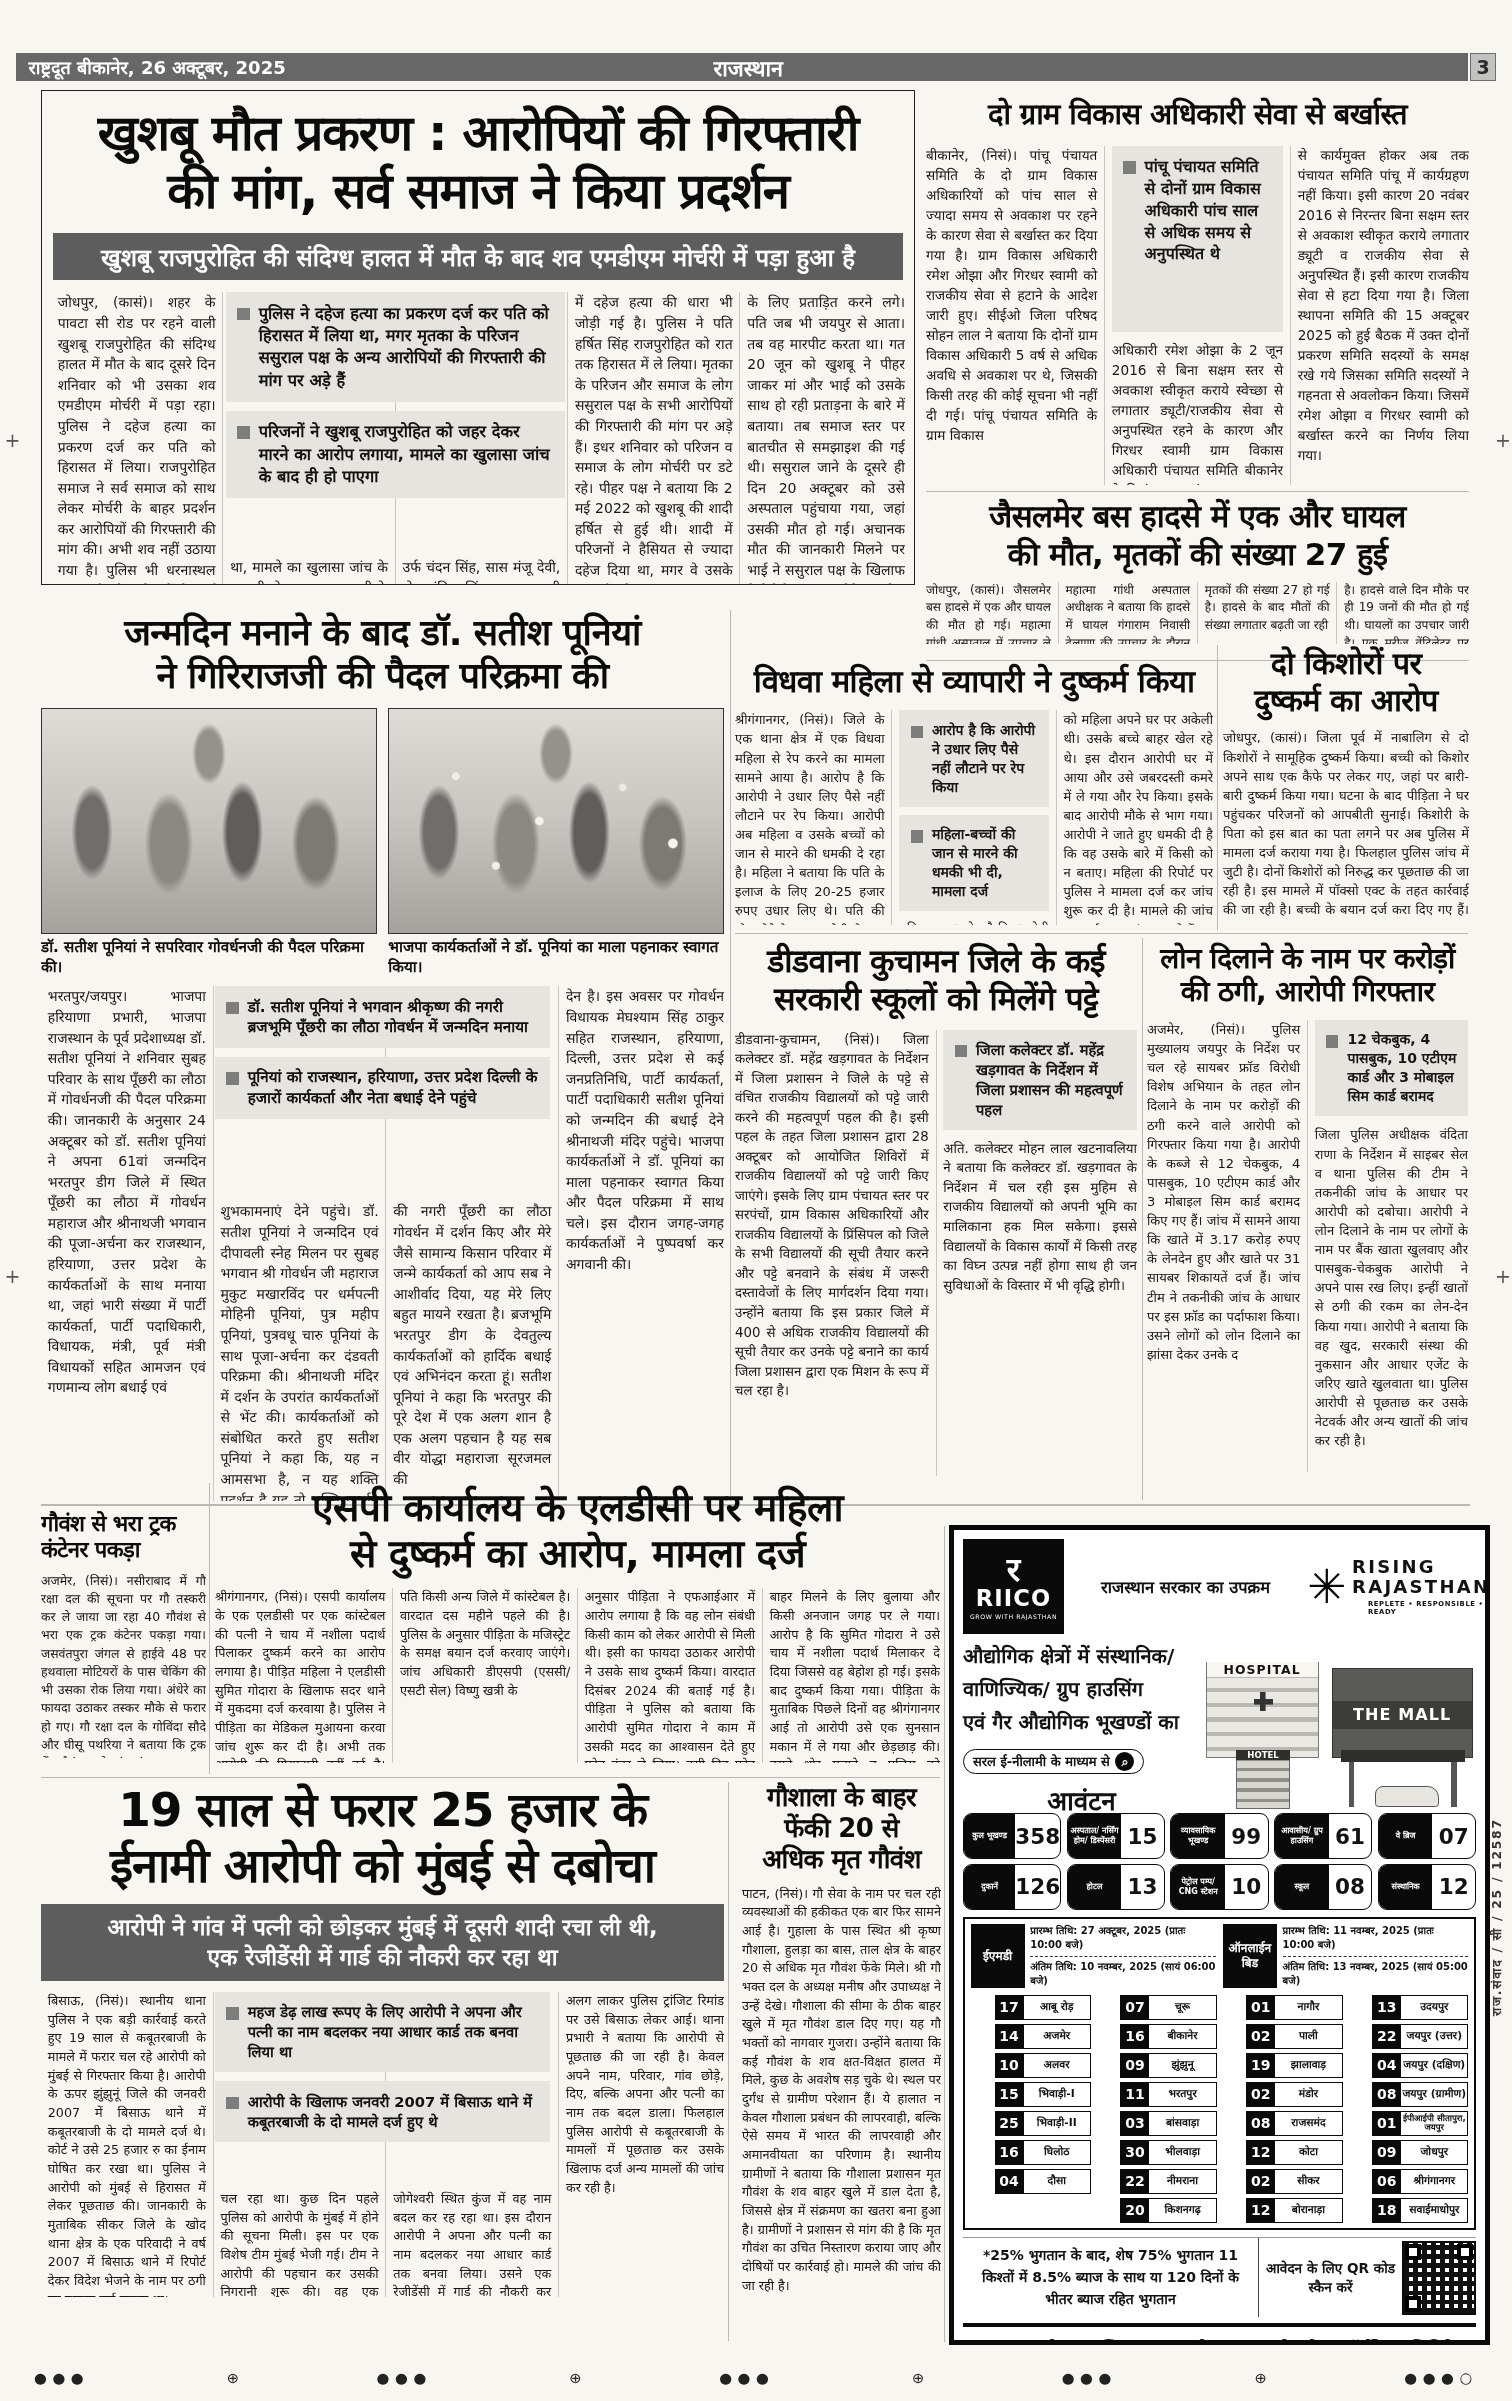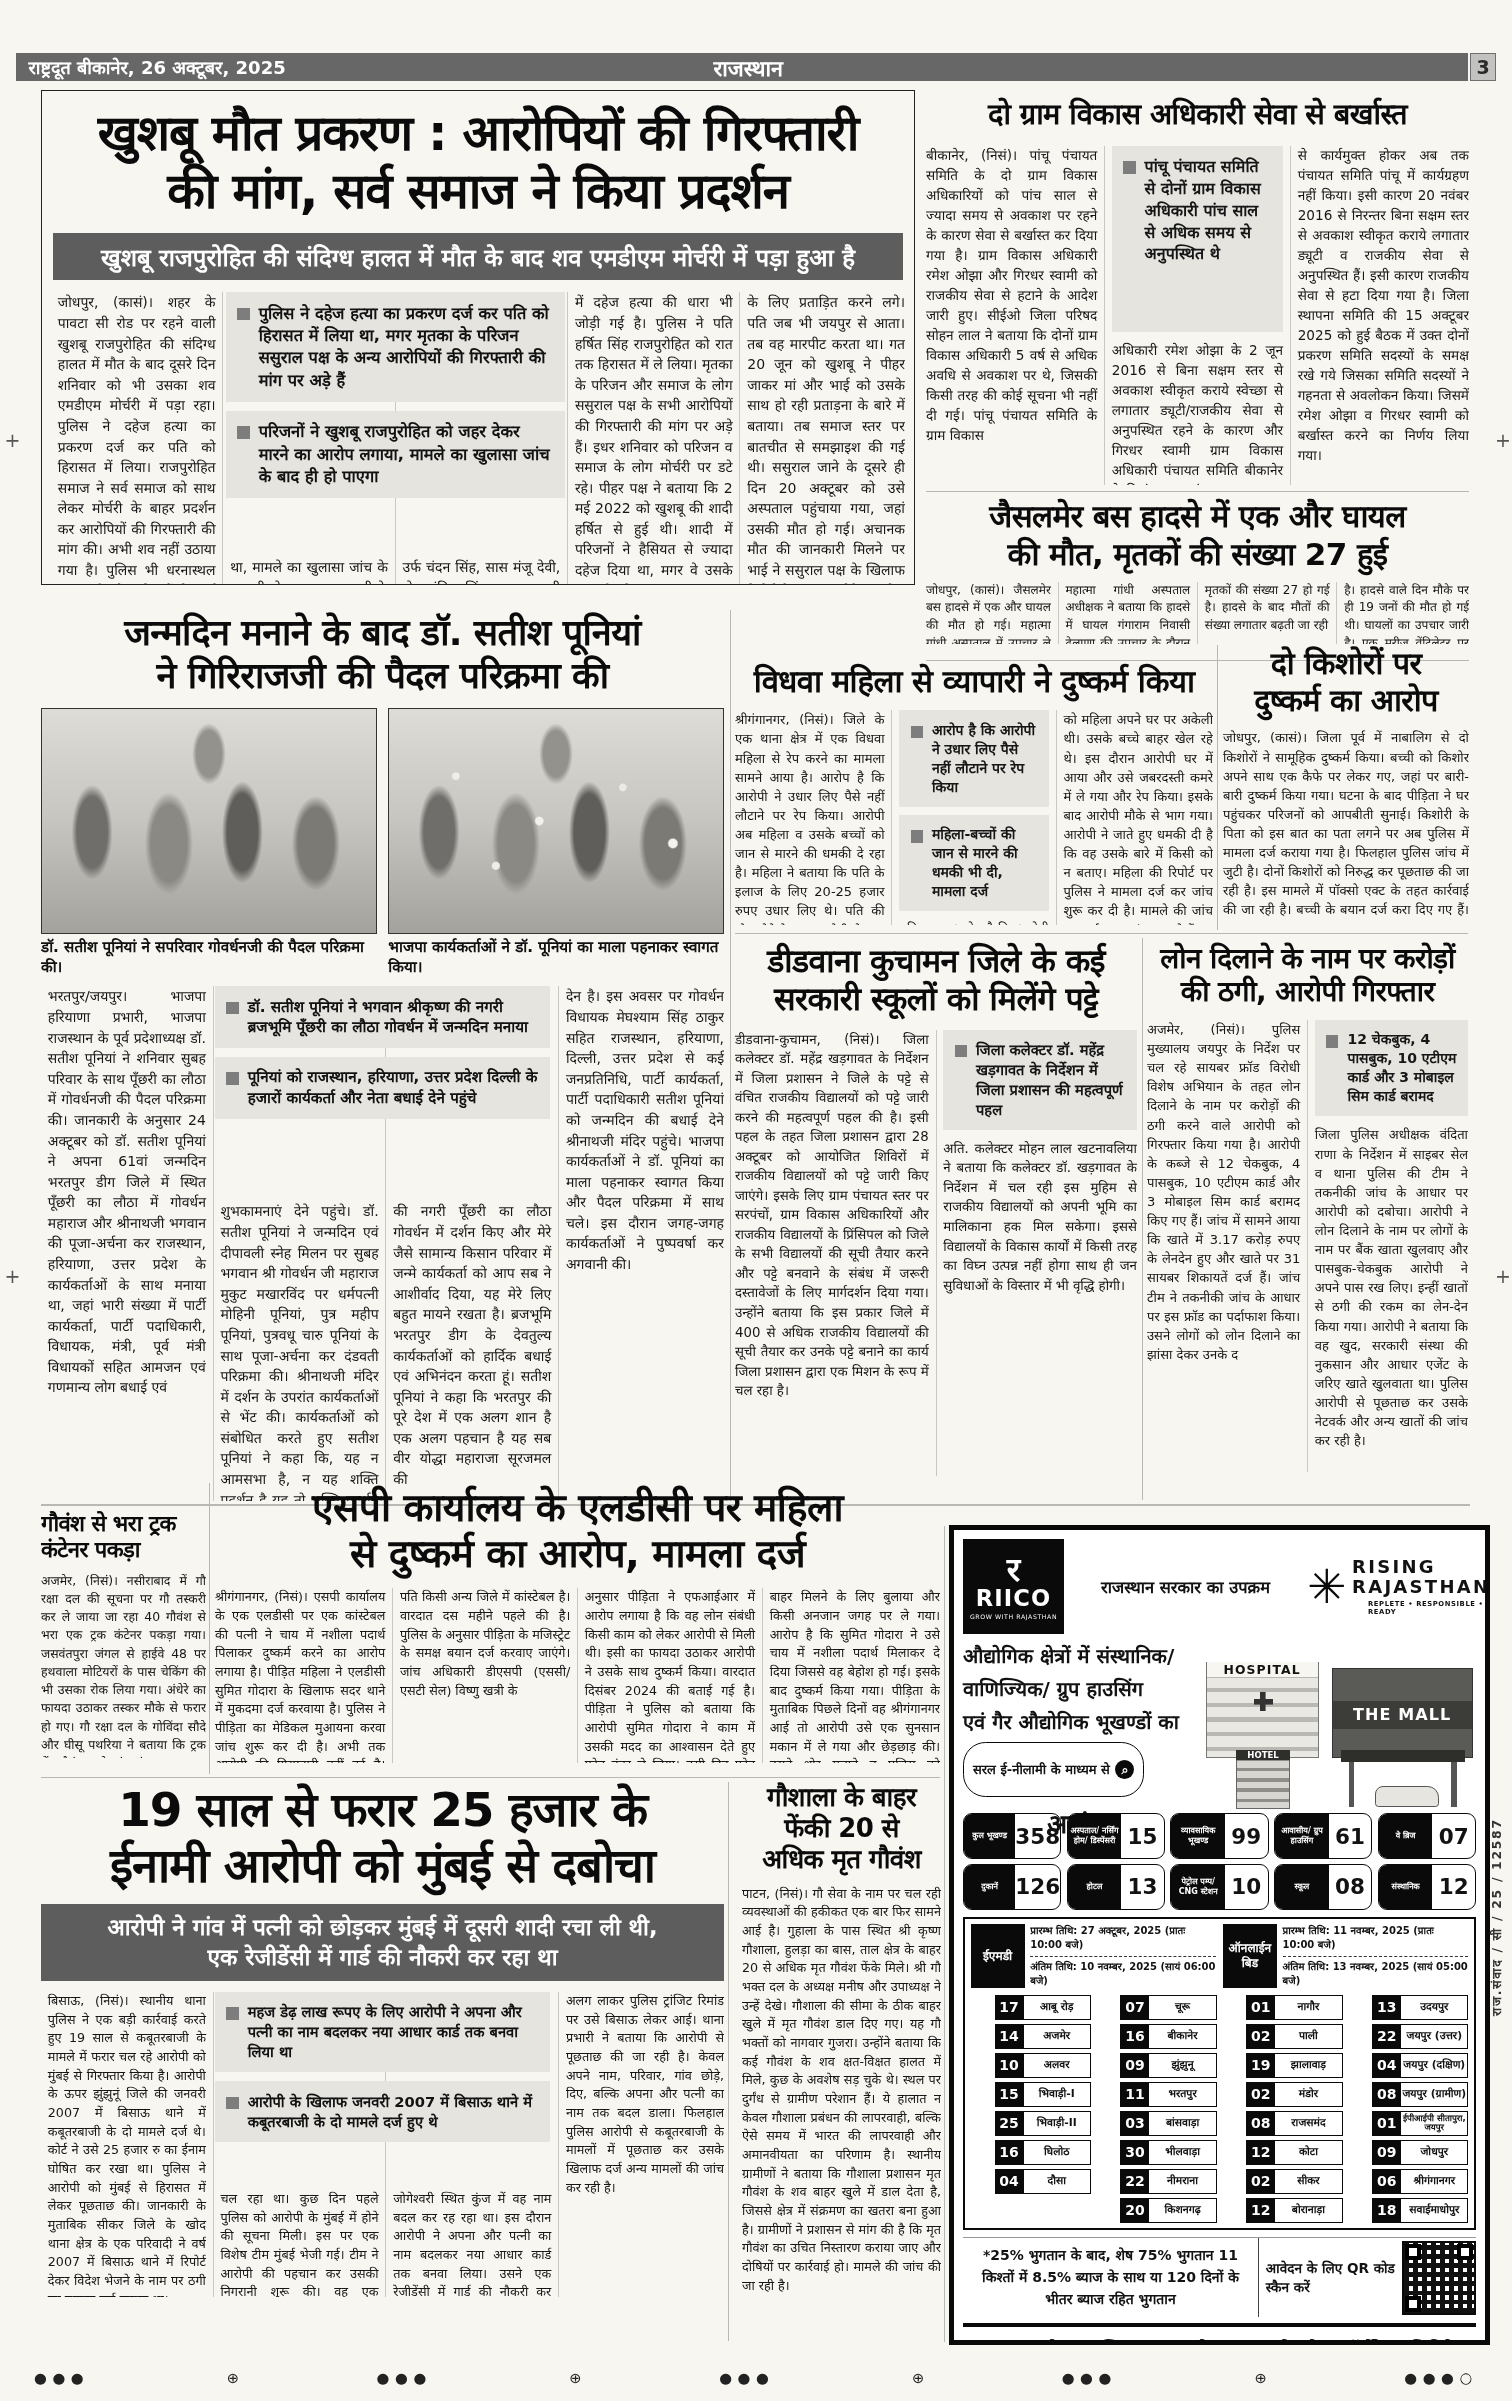--- a/index.html
+++ b/index.html
@@ -52,21 +52,21 @@
   .riico-tag{font-size:6.2px;letter-spacing:0.6px;margin-top:2.3px;}
   .govt{flex:1;text-align:center;font-size:16.4px;font-weight:700;}
   .rising{width:169px;display:flex;align-items:center;gap:5.6px;flex:none;}
   .fan{font-size:47px;line-height:1;color:#0a0a0a;}
   .rising-name{font-size:18px;font-weight:700;letter-spacing:2.3px;line-height:1.15;}
   .rising-tag{font-size:6.8px;font-weight:700;letter-spacing:0.6px;margin-top:2.3px;margin-left:16px;}
   .ad-copyrow{display:flex;height:169px;margin-top:2.3px;}
   .ad-copy{width:237px;flex:none;}
   .ad-copy .l{font-size:20px;font-weight:700;line-height:1.65;}
   .pill{display:inline-flex;align-items:center;gap:5.6px;border:1.7px solid #0a0a0a;border-radius:22.6px;
-        padding:17px 9px;font-size:13px;font-weight:700;margin-top:3px;}
+        padding:2px 9px;font-size:13px;font-weight:700;margin-top:10px;}
   .lens{width:19px;height:19px;border-radius:50%;background:#0a0a0a;color:#fff;display:flex;align-items:center;
         justify-content:center;font-size:12.4px;flex:none;}
   .allot{font-size:26px;font-weight:700;text-align:center;margin-top:8px;}
   .bscape{flex:1;position:relative;margin-top:20px;}
   .bld{position:absolute;box-sizing:border-box;}
   .b-hospital{left:5.6px;top:2.3px;width:113px;height:96px;background:repeating-linear-gradient(180deg,#e9e8e2 0 10.2px,#b9b8b2 10.2px 14.7px);border:1.1px solid #777;}
   .b-hospital .bl{position:absolute;top:-1.1px;left:0;right:0;text-align:center;background:#f7f6f1;font-size:12.4px;font-weight:700;letter-spacing:1.1px;}
   .b-cross{position:absolute;left:47px;top:29px;width:19px;height:19px;background:
      linear-gradient(#333,#333) center/19px 5.6px no-repeat,
      linear-gradient(#333,#333) center/5.6px 19px no-repeat;}
@@ -89,21 +89,21 @@
   .dlines{flex:1;font-size:10px;font-weight:700;line-height:1.4;display:flex;flex-direction:column;justify-content:center;}
   .dash{border-top:1.7px dashed #333;margin:3.4px 0;}
   .citygrid{display:flex;gap:5.6px;margin-top:6.8px;}
   .citycol{flex:1;display:flex;flex-direction:column;gap:4px;margin-left:24px;}
   .chip{display:flex;height:25px;}
   .chip .n{width:29px;background:#0a0a0a;color:#fff;font-size:14px;font-weight:700;display:flex;align-items:center;justify-content:center;flex:none;}
   .chip .nm{flex:1;border:1.1px solid #0a0a0a;border-left:none;font-size:10.7px;font-weight:700;display:flex;align-items:center;justify-content:center;text-align:center;line-height:1.1;padding:0 1.1px;}
   .footnote-row{display:flex;margin-top:6.8px;height:79px;border-top:1.1px solid #999;}
   .fnote{flex:1.35;font-size:14px;font-weight:700;line-height:1.55;display:flex;align-items:center;text-align:center;padding:3.4px 5.6px;}
   .qrwrap{flex:1;border-left:1.7px solid #444;display:flex;align-items:center;gap:6.8px;padding-left:6.8px;}
-  .qrlabel{font-size:13.6px;font-weight:700;text-align:left;flex:1;line-height:1.4;}
+  .qrlabel{font-size:13.6px;font-weight:700;text-align:center;flex:1;line-height:1.4;}
   .qr{width:70px;height:70px;flex:none;border:2.3px solid #0a0a0a;background:
       repeating-linear-gradient(0deg,#111 0 4.5px,transparent 4.5px 9px),
       repeating-linear-gradient(90deg,#111 0 4.5px,#fff 4.5px 9px);position:relative;}
   .qr i{position:absolute;width:16px;height:16px;border:4px solid #000;background:#fff;box-sizing:border-box;}
   .qr i.tl{top:1.1px;left:1.1px;} .qr i.tr{top:1.1px;right:1.1px;} .qr i.bl{bottom:1.1px;left:1.1px;}
   .companyblk{border-top:4px solid #0a0a0a;margin-top:5.6px;padding-top:11px;text-align:center;}
   .company{font-size:18.6px;font-weight:700;line-height:1.25;}
   .sideref{position:absolute;left:1488px;top:2016px;transform:rotate(-90deg);transform-origin:left top;
            font-size:12.4px;font-weight:700;letter-spacing:1.7px;color:#333;white-space:nowrap;}
   .footer{position:absolute;left:34px;right:34px;top:2365px;height:25px;display:flex;align-items:center;justify-content:space-between;font-size:14.7px;color:#222;}

